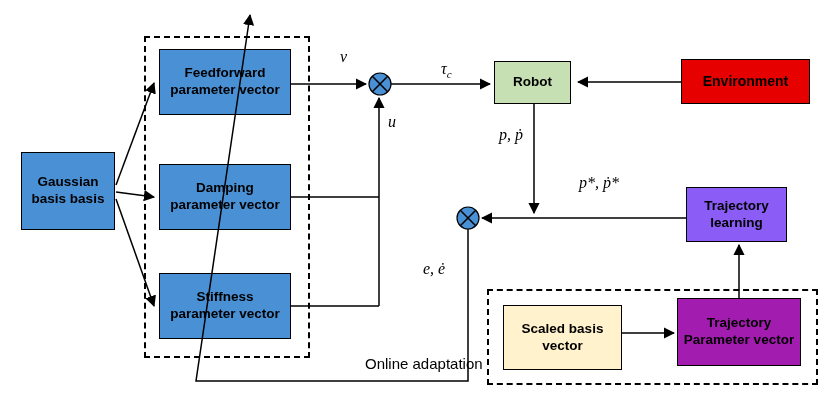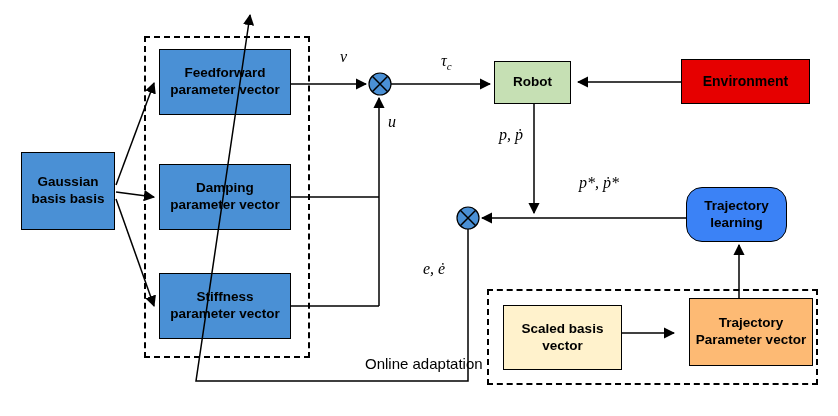--- a/index.html
+++ b/index.html
@@ -70,25 +70,25 @@
   <div class="node" style="left: 159px; top: 49px; width: 132px; height: 66px; background-color: rgb(74, 144, 213);">Feedforward parameter vector</div>
 
   <div class="node" style="left: 159px; top: 164px; width: 132px; height: 66px; background-color: rgb(74, 144, 213);">Damping parameter vector</div>
 
   <div class="node" style="left: 159px; top: 273px; width: 132px; height: 66px; background-color: rgb(74, 144, 213);">Stiffness parameter vector</div>
 
   <div class="node" style="left: 494px; top: 61px; width: 77px; height: 43px; background-color: rgb(198, 224, 180);">Robot</div>
 
   <div class="node" style="left: 681px; top: 59px; width: 129px; height: 45px; font-size: 14px; background-color: rgb(230, 0, 0);">Environment</div>
 
-  <div class="node" style="left: 686px; top: 187px; width: 101px; height: 55px; background-color: #3b82f6; border-radius: 16px;">Trajectory learning</div>
+  <div class="node" style="left: 686px; top: 187px; width: 101px; height: 55px; background-color: #8b5cf6;">Trajectory learning</div>
 
   <div class="node" style="left: 503px; top: 305px; width: 119px; height: 65px; background-color: rgb(255, 242, 204);">Scaled basis vector</div>
 
-  <div class="node" style="left: 677px; top: 298px; width: 124px; height: 68px; background-color: #fdba74; margin-left: 12px;">Trajectory Parameter vector</div>
+  <div class="node" style="left: 677px; top: 298px; width: 124px; height: 68px; background-color: #a21caf;">Trajectory Parameter vector</div>
 
   <svg id="wires" viewBox="0 0 838 416" xmlns="http://www.w3.org/2000/svg">
     <defs>
       <marker id="arr" viewBox="0 0 10 10" refX="9" refY="5" markerWidth="7.5" markerHeight="7.5" orient="auto-start-reverse">
         <path d="M0,0 L10,5 L0,10 z" fill="#000"></path>
       </marker>
     </defs>
     <g stroke="#000" stroke-width="1.5" fill="none">
       <path d="M116,185 L154,83" marker-end="url(#arr)"></path>
       <path d="M116,192 L154,197" marker-end="url(#arr)"></path>
@@ -118,21 +118,21 @@
     <g>
       <circle cx="468" cy="218" r="11" stroke="#000" stroke-width="1.2" fill="#4a90d5"></circle>
       <path d="M460.3,210.3 L475.7,225.7 M460.3,225.7 L475.7,210.3" stroke="#000" stroke-width="1.5" fill="none"></path>
     </g>
   </svg>
 
   <div class="sig" style="left:340px; top:48px;">v</div>
 
   <div class="sig" style="left:388px; top:113px;">u</div>
 
-  <div class="sig" style="left:441px; top:52px;"><span>τ</span><sub>c</sub></div>
+  <div class="sig" style="left:441px; top:60px;"><span>τ</span><sub>c</sub></div>
 
   <div class="sig" style="left:499px; top:126px;">p, ṗ</div>
 
   <div class="sig" style="left:579px; top:174px;">p*, ṗ*</div>
 
   <div class="sig" style="left:423px; top:260px;">e, ė</div>
 
   <div class="sig plain" style="left:329px; top:355px;">Online adaptation</div>
 
 </div>

